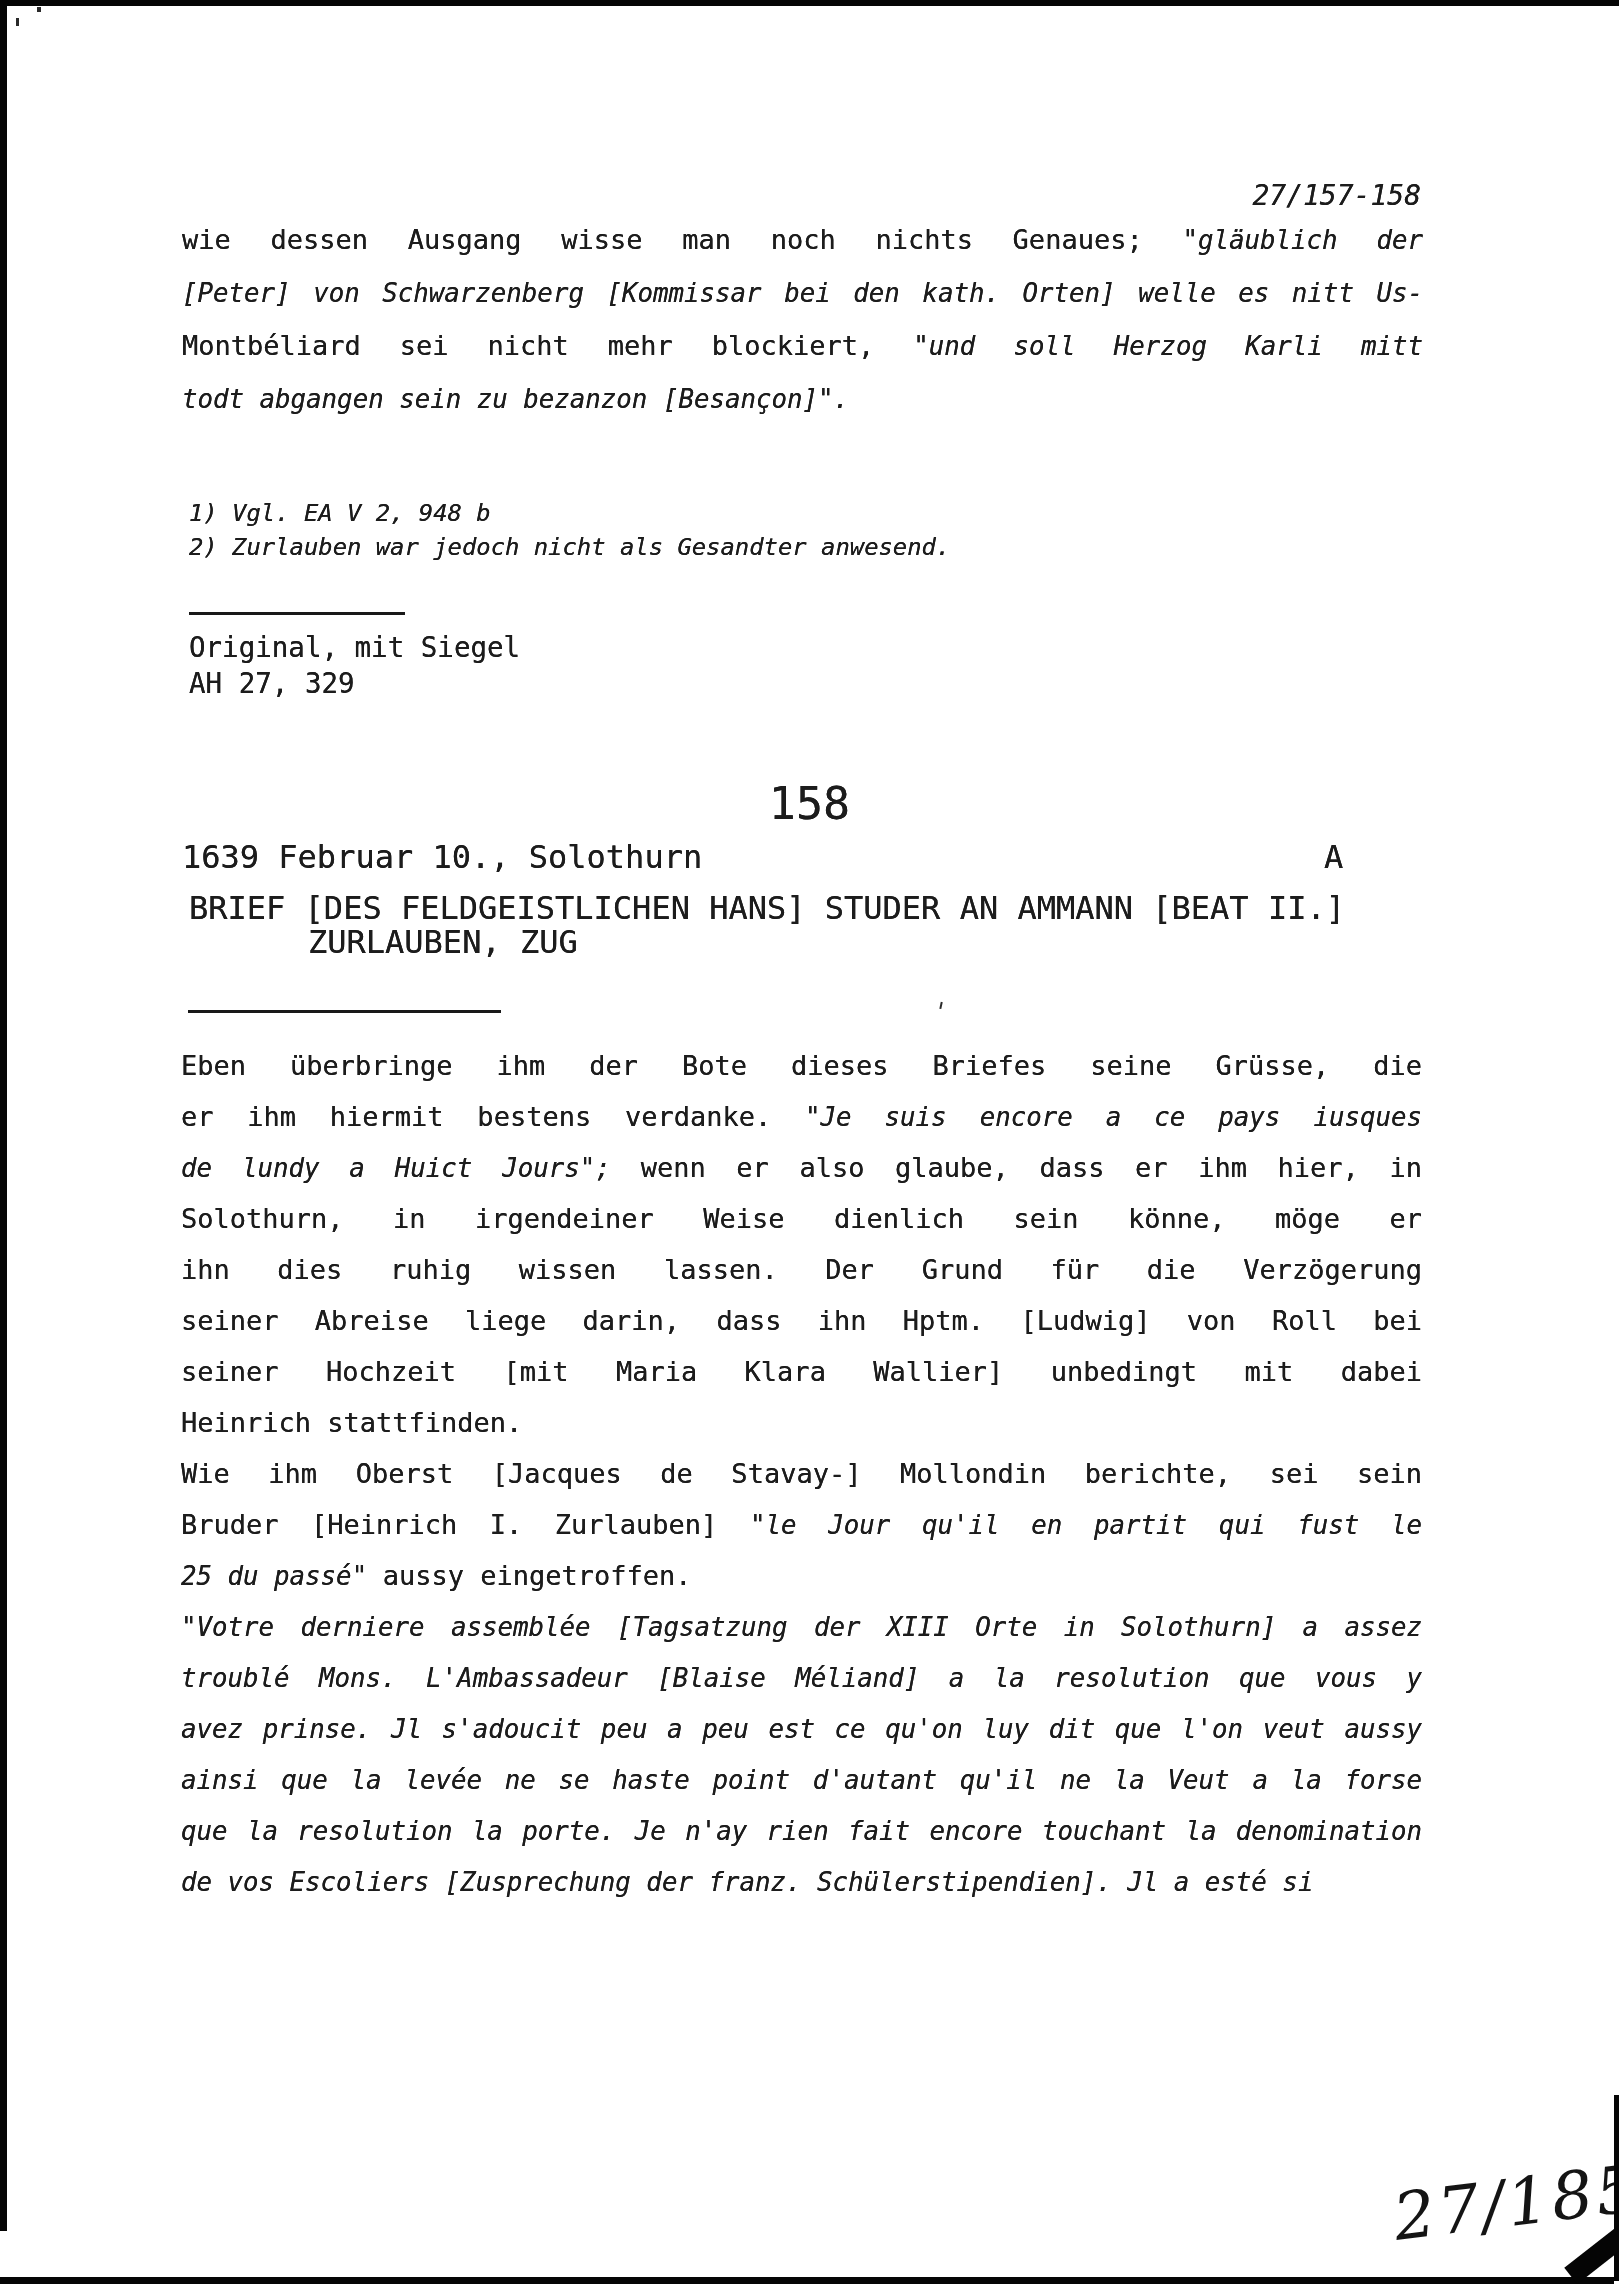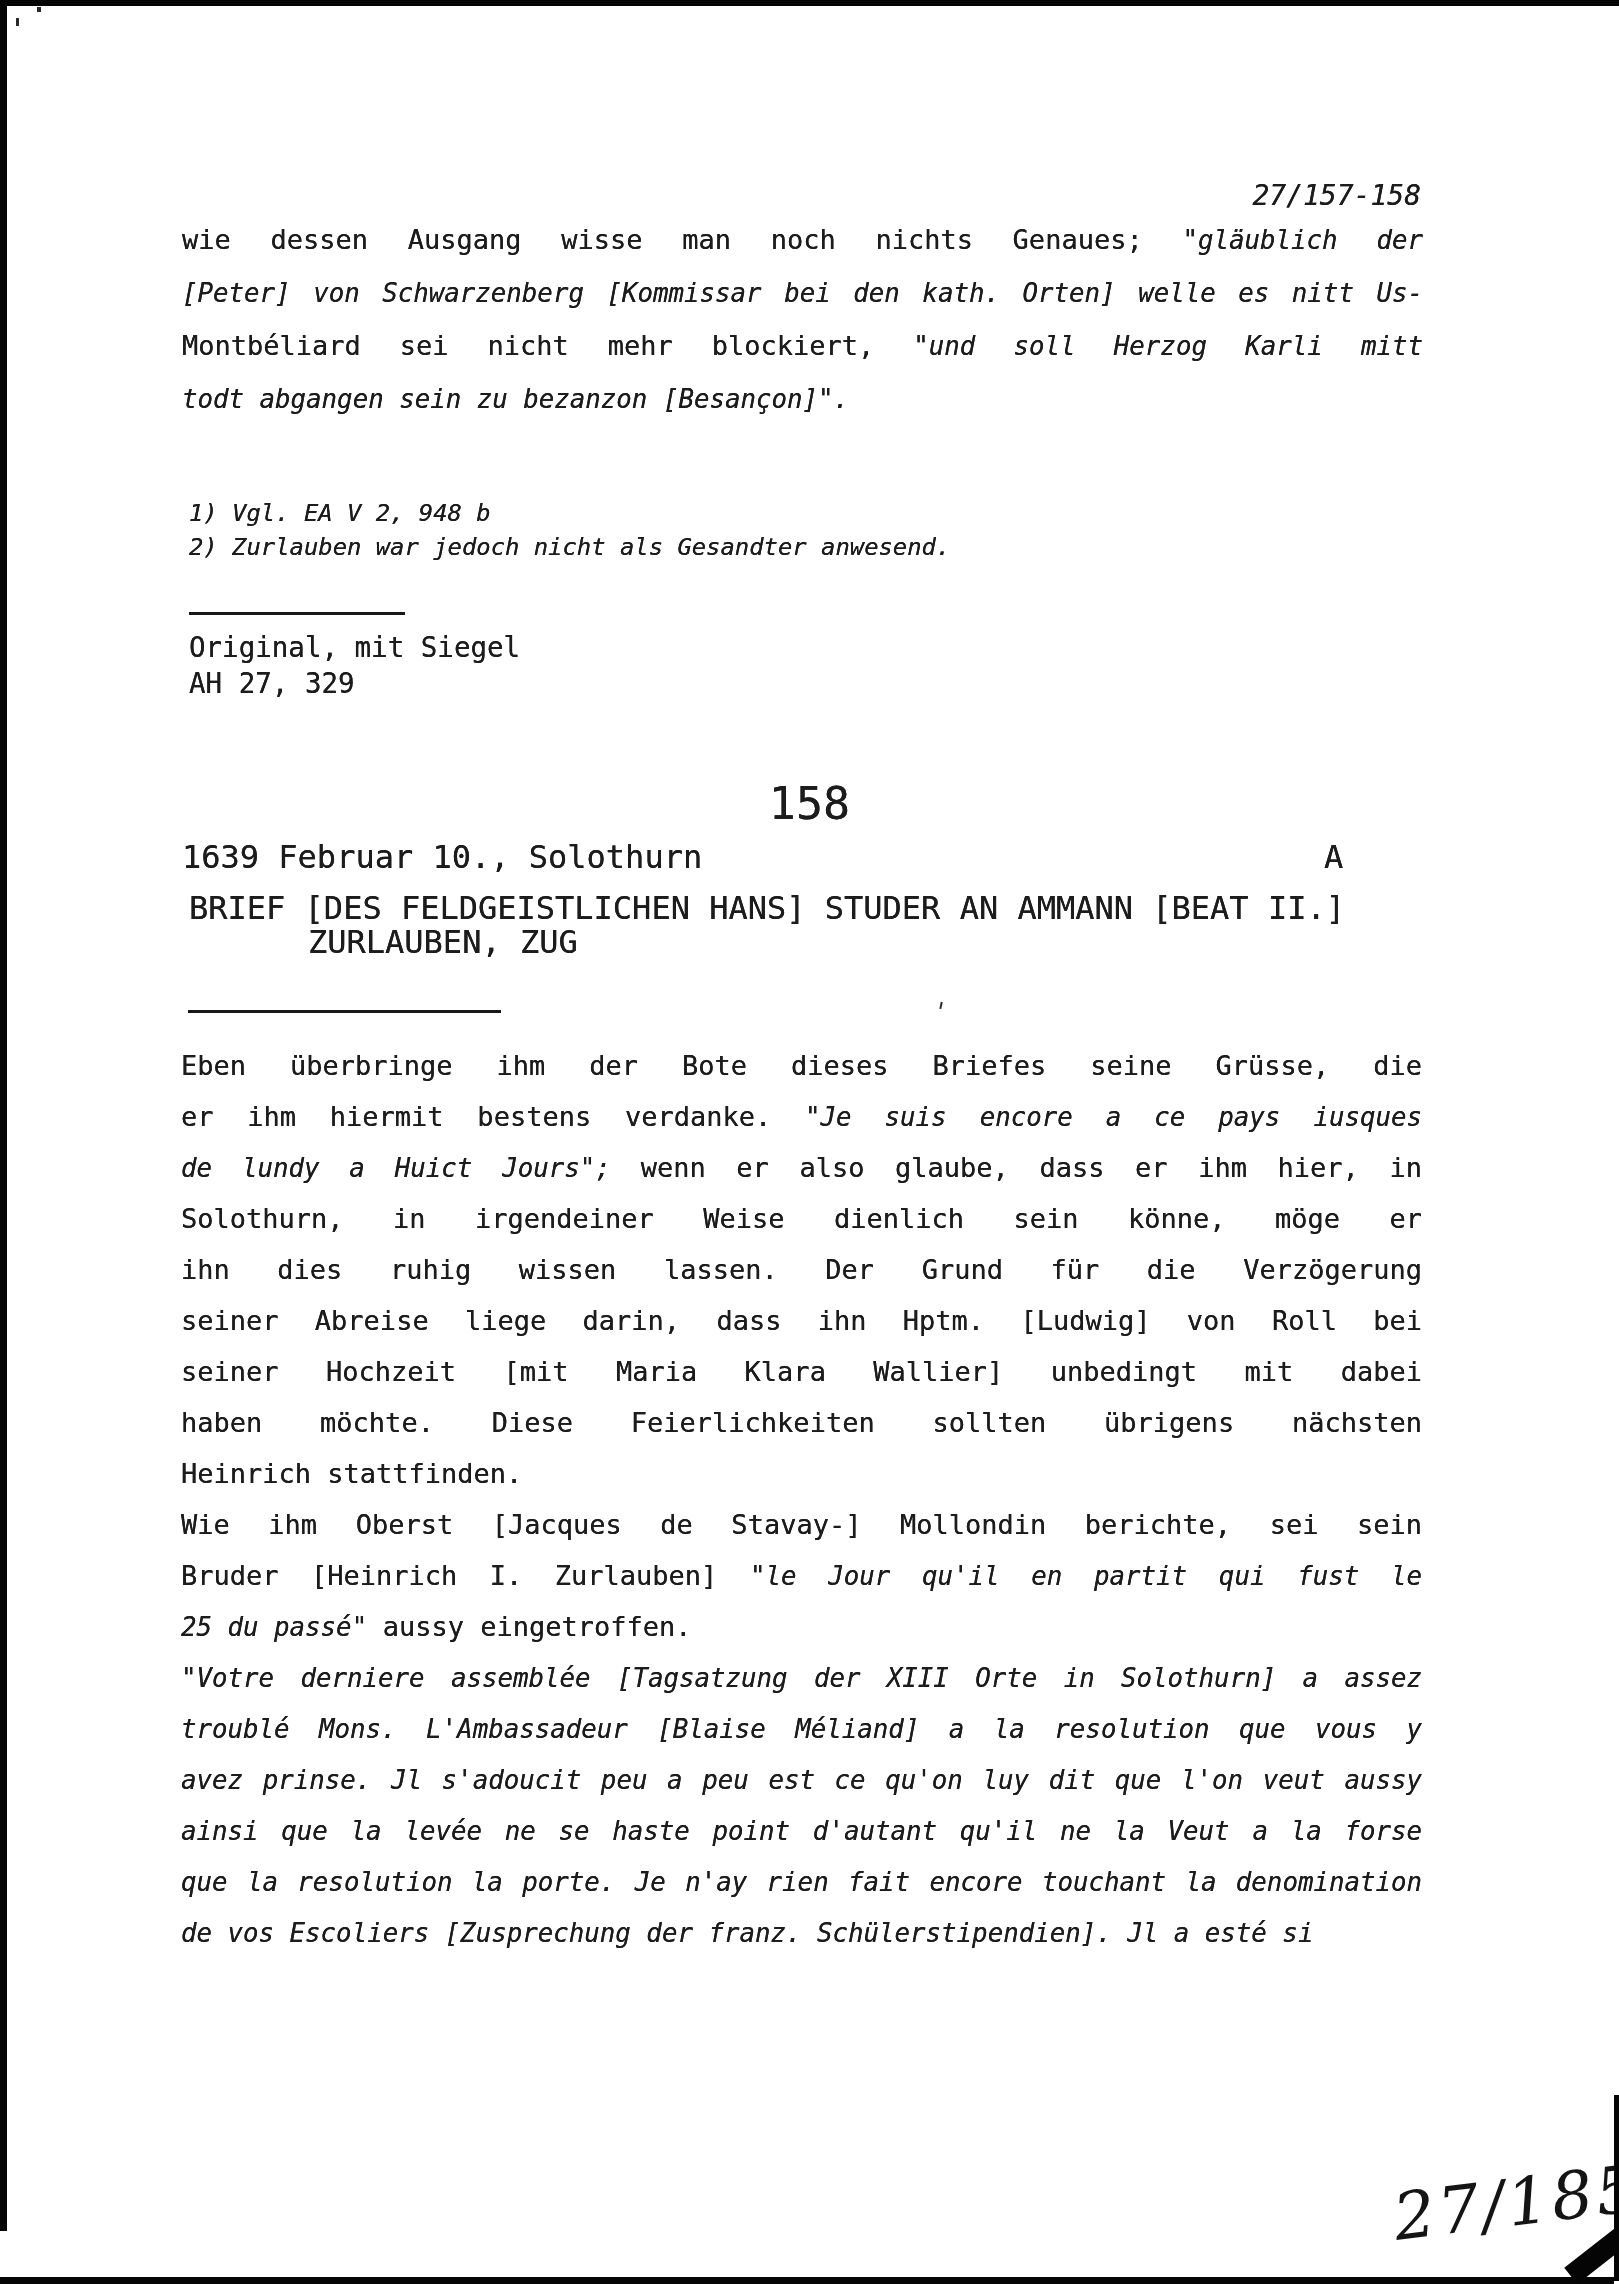--- a/index.html
+++ b/index.html
@@ -94,21 +94,20 @@
   <div id="rule2" class="abs rule"></div>
 
   <div id="body158" class="abs">
       <div class="line j"><span class="rg">Eben überbringe ihm der Bote dieses Briefes seine Grüsse, die</span></div>
       <div class="line j"><span class="rg">er ihm hiermit bestens verdanke. </span><span class="it">"Je suis encore a ce pays iusques</span></div>
       <div class="line j"><span class="it">de lundy a Huict Jours"; </span><span class="rg">wenn er also glaube, dass er ihm hier, in</span></div>
       <div class="line j"><span class="rg">Solothurn, in irgendeiner Weise dienlich sein könne, möge er</span></div>
       <div class="line j"><span class="rg">ihn dies ruhig wissen lassen. Der Grund für die Verzögerung</span></div>
       <div class="line j"><span class="rg">seiner Abreise liege darin, dass ihn Hptm. [Ludwig] von Roll bei</span></div>
       <div class="line j"><span class="rg">seiner Hochzeit [mit Maria Klara Wallier] unbedingt mit dabei</span></div>
-      <div class="line j"><span class="rg">haben möchte. Diese Feierlichkeiten sollten übrigens nächsten</span></div>
       <div class="line"><span class="rg">Heinrich stattfinden.</span></div>
       <div class="line j"><span class="rg">Wie ihm Oberst [Jacques de Stavay-] Mollondin berichte, sei sein</span></div>
       <div class="line j"><span class="rg">Bruder [Heinrich I. Zurlauben] </span><span class="it">"le Jour qu'il en partit qui fust le</span></div>
       <div class="line"><span class="it">25 du passé" </span><span class="rg">aussy eingetroffen.</span></div>
       <div class="line j"><span class="it">"Votre derniere assemblée [Tagsatzung der XIII Orte in Solothurn] a assez</span></div>
       <div class="line j"><span class="it">troublé Mons. L'Ambassadeur [Blaise Méliand] a la resolution que vous y</span></div>
       <div class="line j"><span class="it">avez prinse. Jl s'adoucit peu a peu est ce qu'on luy dit que l'on veut aussy</span></div>
       <div class="line j"><span class="it">ainsi que la levée ne se haste point d'autant qu'il ne la Veut a la forse</span></div>
       <div class="line j"><span class="it">que la resolution la porte. Je n'ay rien fait encore touchant la denomination</span></div>
       <div class="line"><span class="it">de vos Escoliers [Zusprechung der franz. Schülerstipendien]. Jl a esté si</span></div>

